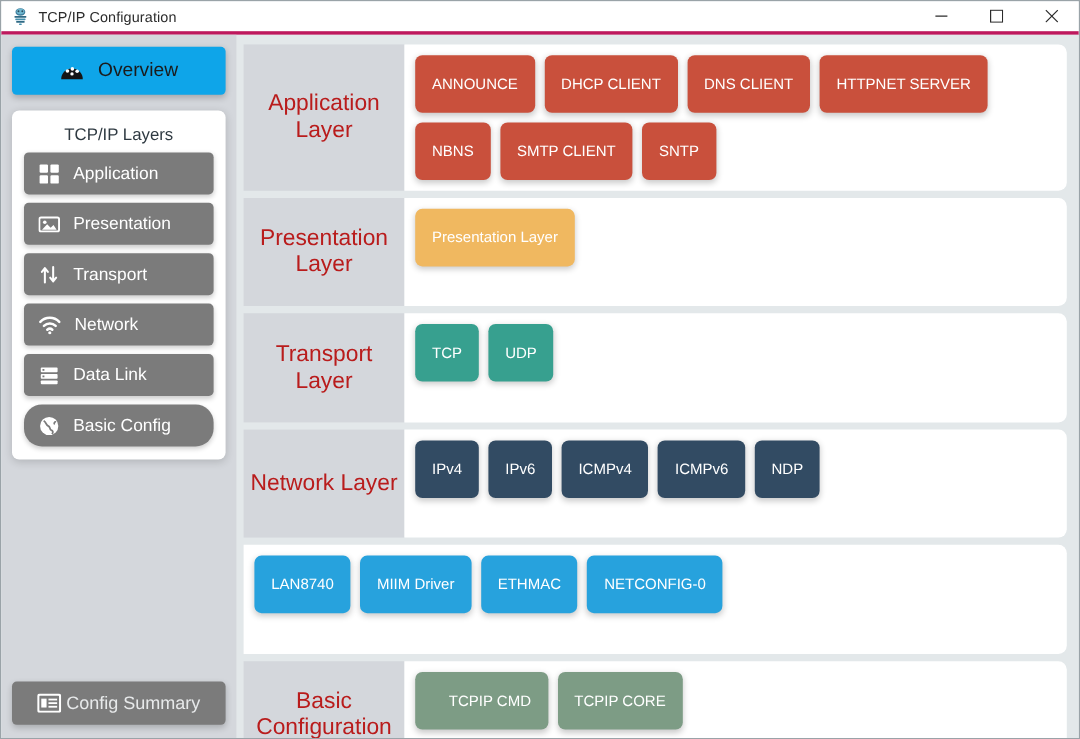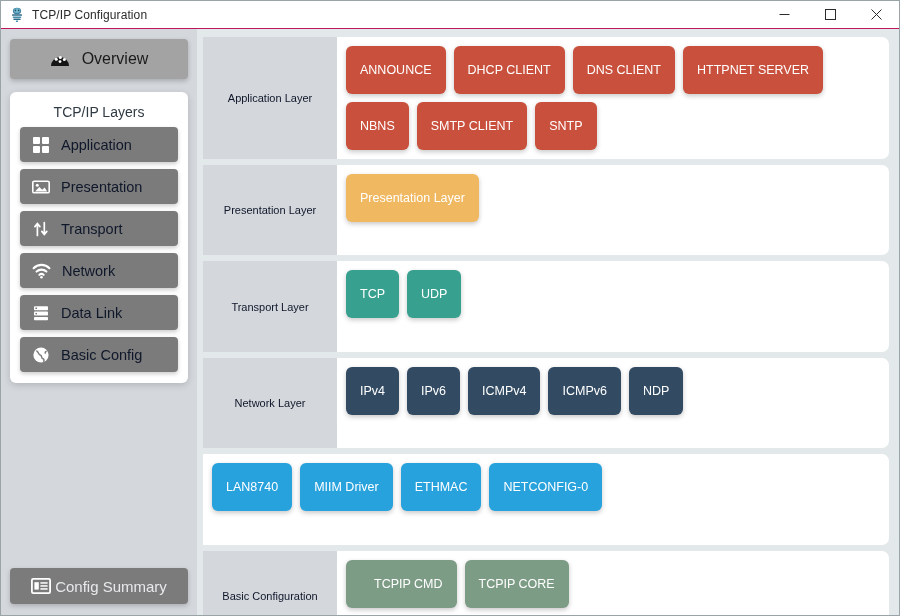--- a/index.html
+++ b/index.html
@@ -22,21 +22,21 @@
     overflow: hidden;
   }
 
   
   .titlebar {
     height: 28px;
     background: #ffffff;
     display: flex;
     align-items: center;
     flex: 0 0 28px;
-    border-bottom: 1px solid #be185d;
+    border-bottom: 3px solid #be185d;
   }
   .tb-icon {
     width: 16px; height: 16px;
     margin-left: 8px; margin-right: 7px;
     flex: 0 0 16px;
     display: block;
   }
   .tb-title {
     font-size: 12px;
     color: #2b2b2b;
@@ -64,21 +64,21 @@
     width: 196px;
     flex: 0 0 196px;
     background: #d4d7dc;
     display: flex;
     flex-direction: column;
     padding: 10px 9px 9px 9px;
     position: relative;
   }
   .overview-btn {
     height: 40px;
-    background: #a3a3a3;
+    background: #0ea5e9;
     border-radius: 4px;
     display: flex;
     align-items: center;
     justify-content: center;
     gap: 12px;
     box-shadow: 0 2px 5px rgba(0,0,0,.22);
     cursor: pointer;
     flex: 0 0 40px;
   }
   .overview-btn .lbl {
@@ -106,24 +106,24 @@
     background: #7b7b7b;
     border-radius: 4px;
     display: flex;
     align-items: center;
     gap: 11px;
     padding-left: 12px;
     margin-bottom: 7px;
     box-shadow: 0 2px 4px rgba(0,0,0,.2);
     cursor: pointer;
   }
-  .layer-btn:last-child { margin-bottom: 0; }
+  .layer-btn:last-child { margin-bottom: 0; border-radius: 15px; }
   .layer-btn .lbl {
     font-size: 14.5px;
-    color: #0f172a;
+    color: #ffffff;
   }
 
   .sb-spacer { flex: 1 1 auto; }
 
   .summary-btn {
     height: 36px;
     flex: 0 0 36px;
     background: #7b7b7b;
     border-radius: 4px;
     display: flex;
@@ -152,22 +152,22 @@
     margin-bottom: 6px;
     align-items: stretch;
   }
   .row-label {
     width: 134px;
     flex: 0 0 134px;
     background: #d4d7dc;
     display: flex;
     align-items: center;
     justify-content: center;
-    font-size: 11px;
-    color: #0f172a;
+    font-size: 19px;
+    color: #b91c1c;
     text-align: center;
     padding: 0 4px;
   }
   .row-items {
     flex: 1 1 auto;
     background: #ffffff;
     border-radius: 0 7px 7px 0;
     padding: 9px 10px 9px 9px;
     display: flex;
     flex-wrap: wrap;

